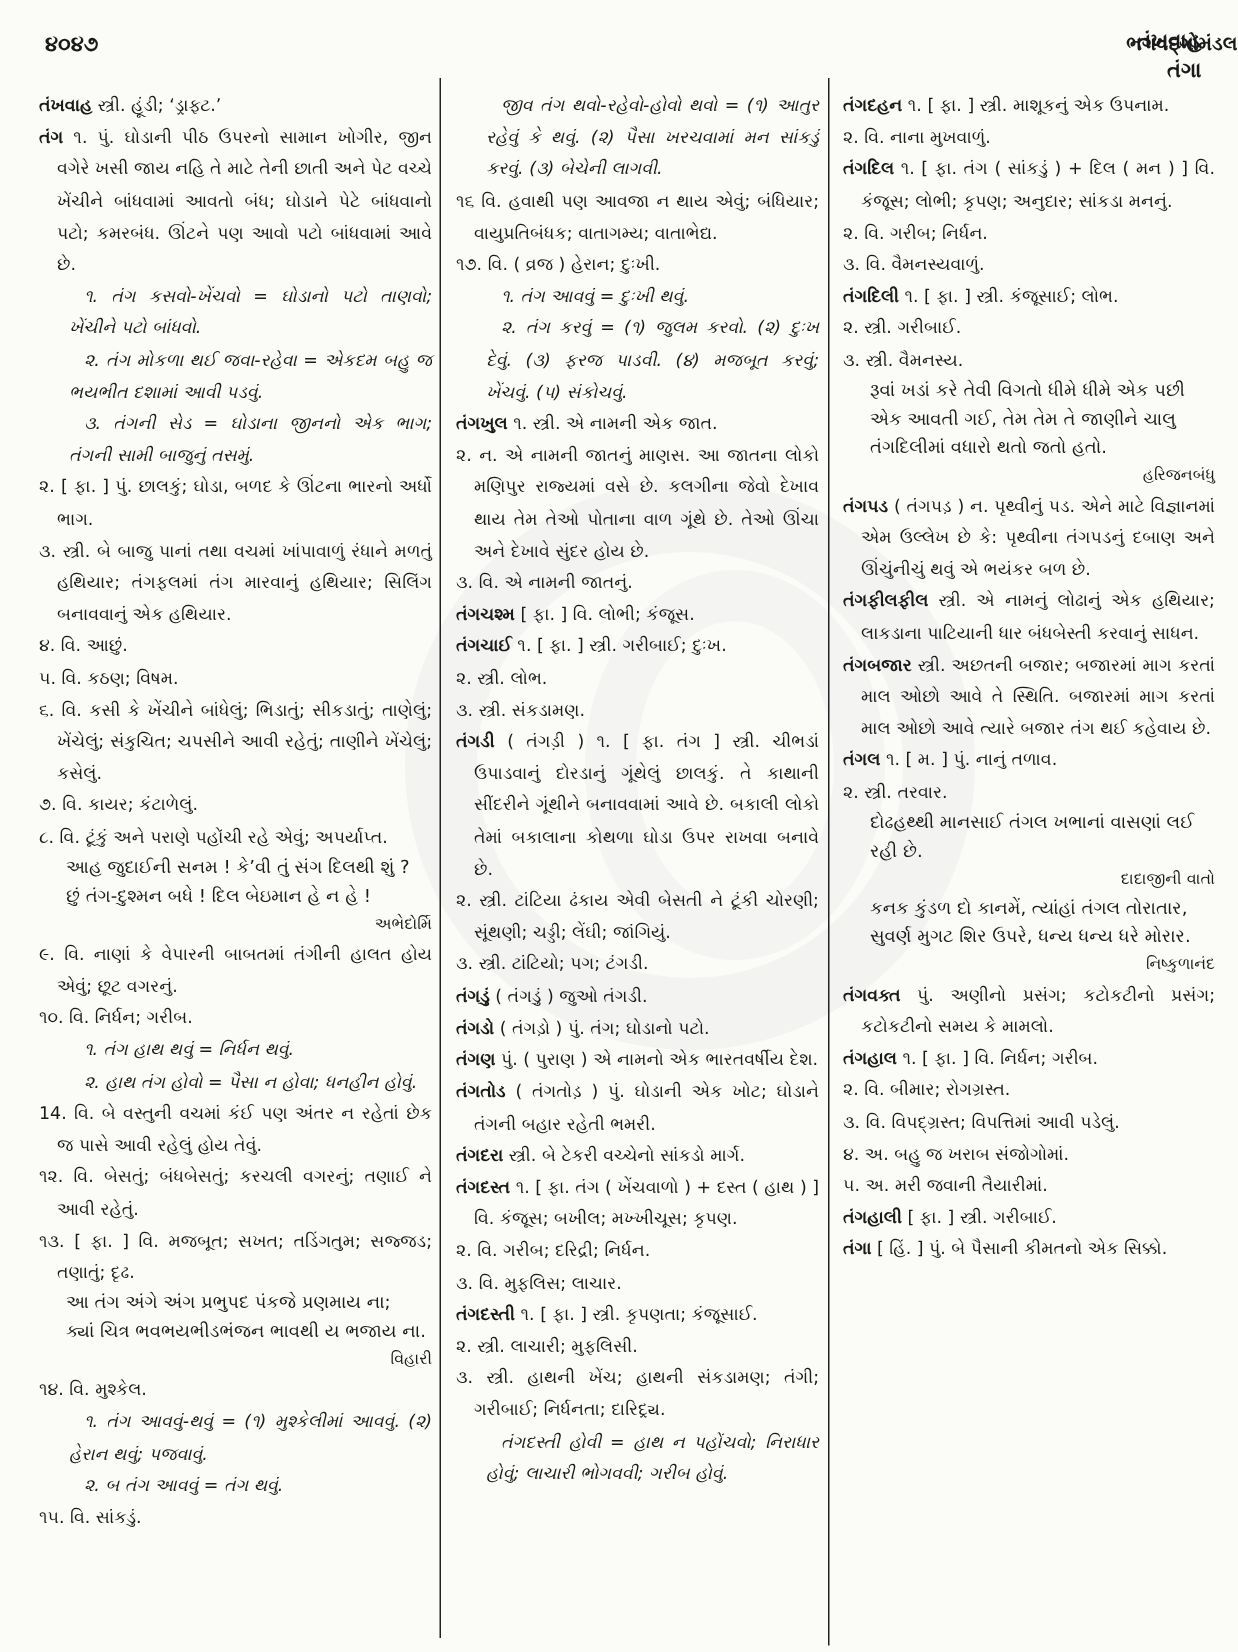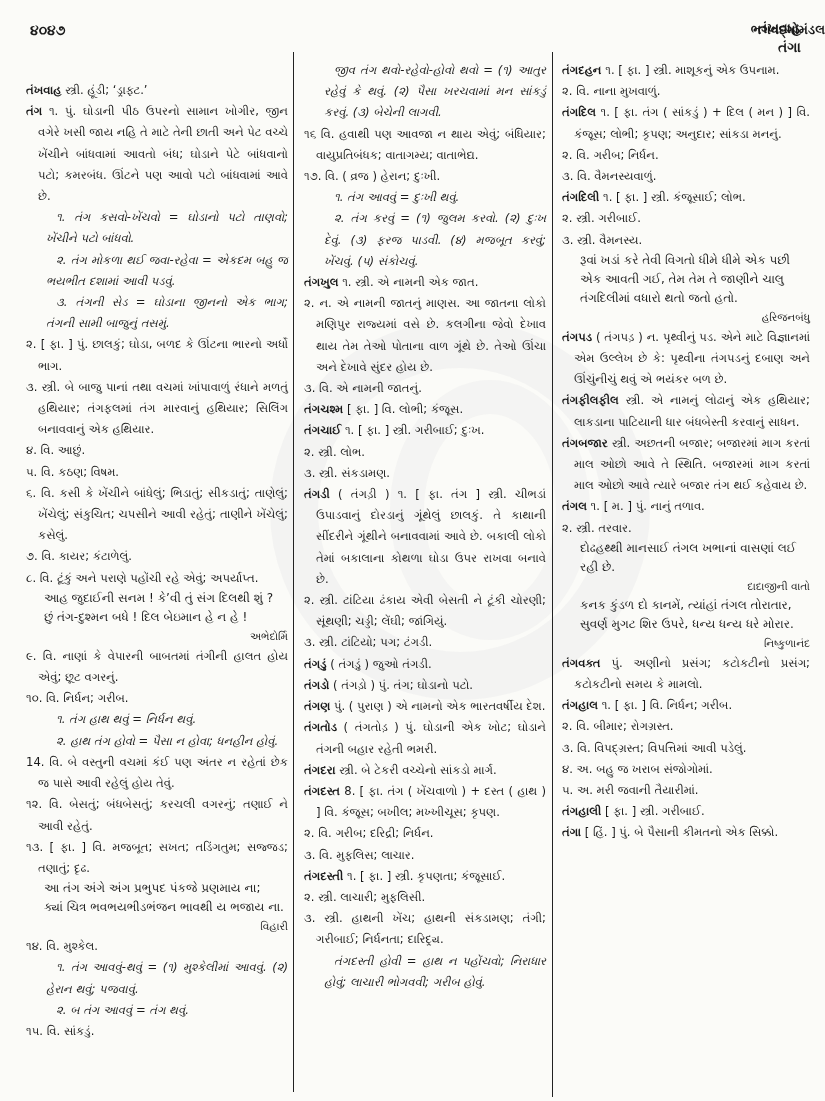--- a/index.html
+++ b/index.html
@@ -22,21 +22,21 @@
   .header {
     position: absolute; left: 0; top: 0; width: 825px; height: 52px;
   }
   .page-num { position: absolute; left: 30px; top: 22px; font-size: 14px; font-weight: bold; }
   .running-title { position: absolute; left: 0; width: 825px; top: 22px; text-align: right; font-size: 13px; font-weight: bold; }
   .guide-top { position: absolute; right: 24px; top: 20px; font-size: 14px; font-weight: bold; text-align: right; }
   .guide-bottom { position: absolute; right: 24px; top: 39px; font-size: 14px; font-weight: bold; text-align: right; }
   .col {
     position: absolute; top: 60px; font-size: 11.6px; line-height: 21.2px;
   }
-  .col-left { left: 26px; width: 262px; margin-top: 20px; }
+  .col-left { left: 26px; width: 262px; }
   .col-mid { left: 304px; width: 242px; }
   .col-right { left: 562px; width: 248px; }
   .divider { position: absolute; top: 52px; width: 1px; background: #222; }
   .div1 { left: 293px; height: 1040px; }
   .div2 { left: 552px; height: 1045px; }
   .sense { margin: 0; padding-left: 12px; text-indent: -12px; text-align: justify; }
   .sub { margin: 0; padding-left: 20px; text-indent: 10px; text-align: justify; font-style: italic; }
   .quote { margin: 0; padding-left: 18px; font-size: 12px; line-height: 19px; }
   .attr { margin: 0; text-align: right; font-size: 10.6px; line-height: 19px; }
   .hang { padding-left: 12px; text-indent: -12px; margin: 0; text-align: justify; }
@@ -102,21 +102,21 @@
     <p class="sense">૨. સ્ત્રી. લોભ.</p>
     <p class="sense">૩. સ્ત્રી. સંકડામણ.</p>
     <p class="hang"><b>તંગડી</b><span> ( તંગડ઼ી ) ૧. [ ફા. તંગ ] સ્ત્રી. ચીભડાં ઉપાડવાનું દોરડાનું ગૂંથેલું છાલકું. તે કાથાની સીંદરીને ગૂંથીને બનાવવામાં આવે છે. બકાલી લોકો તેમાં બકાલાના કોથળા ઘોડા ઉપર રાખવા બનાવે છે.</span></p>
     <p class="sense">૨. સ્ત્રી. ટાંટિયા ઢંકાય એવી બેસતી ને ટૂંકી ચોરણી; સૂંથણી; ચડ્ડી; લેંઘી; જાંગિયું.</p>
     <p class="sense">૩. સ્ત્રી. ટાંટિયો; પગ; ટંગડી.</p>
     <p class="hang"><b>તંગડું</b><span> ( તંગડ઼ું ) જુઓ તંગડી.</span></p>
     <p class="hang"><b>તંગડો</b><span> ( તંગડ઼ો ) પું. તંગ; ઘોડાનો પટો.</span></p>
     <p class="hang"><b>તંગણ</b><span> પું. ( પુરાણ ) એ નામનો એક ભારતવર્ષીય દેશ.</span></p>
     <p class="hang"><b>તંગતોડ</b><span> ( તંગતોડ઼ ) પું. ઘોડાની એક ખોટ; ઘોડાને તંગની બહાર રહેતી ભમરી.</span></p>
     <p class="hang"><b>તંગદરા</b><span> સ્ત્રી. બે ટેકરી વચ્ચેનો સાંકડો માર્ગ.</span></p>
-    <p class="hang"><b>તંગદસ્ત</b><span> 8. [ ફા. તંગ ( ખેંચવાળો ) + દસ્ત ( હાથ ) ] વિ. કંજૂસ; બખીલ; મખ્ખીચૂસ; કૃપણ.</span></p>
+    <p class="hang"><b>તંગદસ્ત</b><span> ૧. [ ફા. તંગ ( ખેંચવાળો ) + દસ્ત ( હાથ ) ] વિ. કંજૂસ; બખીલ; મખ્ખીચૂસ; કૃપણ.</span></p>
     <p class="sense">૨. વિ. ગરીબ; દરિદ્રી; નિર્ધન.</p>
     <p class="sense">૩. વિ. મુફલિસ; લાચાર.</p>
     <p class="hang"><b>તંગદસ્તી</b><span> ૧. [ ફા. ] સ્ત્રી. કૃપણતા; કંજૂસાઈ.</span></p>
     <p class="sense">૨. સ્ત્રી. લાચારી; મુફલિસી.</p>
     <p class="sense">૩. સ્ત્રી. હાથની ખેંચ; હાથની સંકડામણ; તંગી; ગરીબાઈ; નિર્ધનતા; દારિદ્ર્ય.</p>
     <p class="sub">તંગદસ્તી હોવી = હાથ ન પહોંચવો; નિરાધાર હોવું; લાચારી ભોગવવી; ગરીબ હોવું.</p>
   </div>
 <div class="col col-right" id="col-right">
     <p class="hang"><b>તંગદહન</b><span> ૧. [ ફા. ] સ્ત્રી. માશૂકનું એક ઉપનામ.</span></p>
     <p class="sense">૨. વિ. નાના મુખવાળું.</p>

